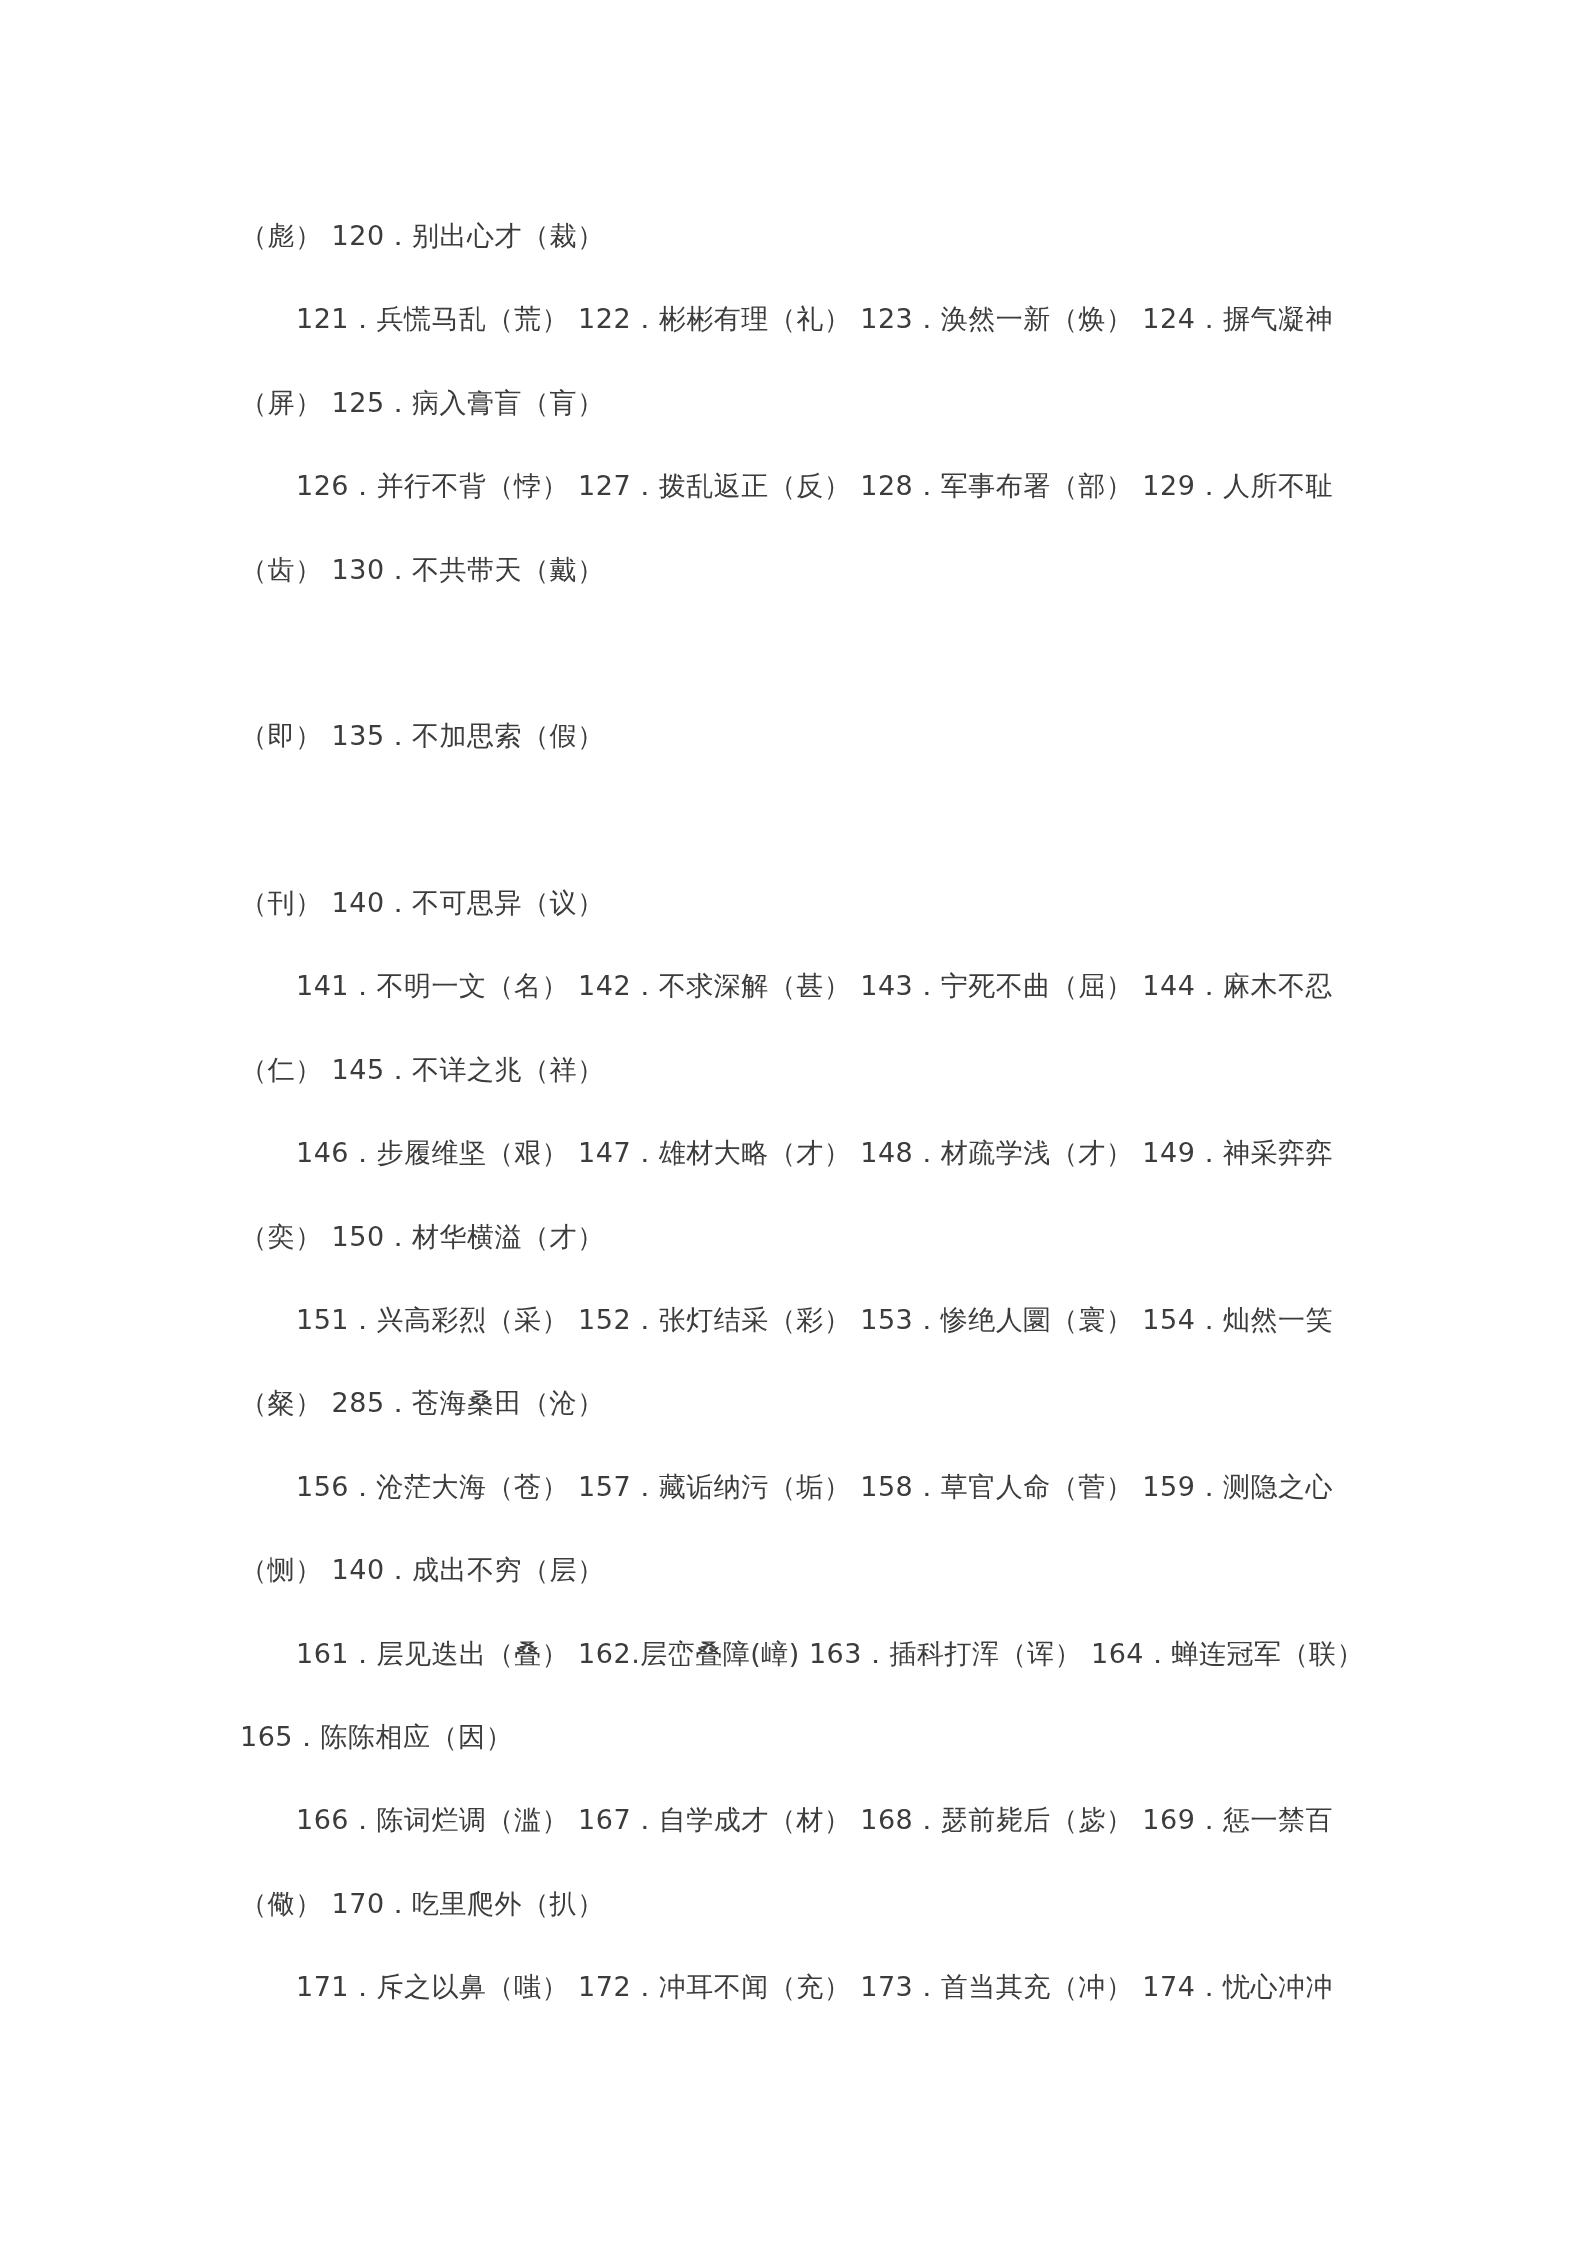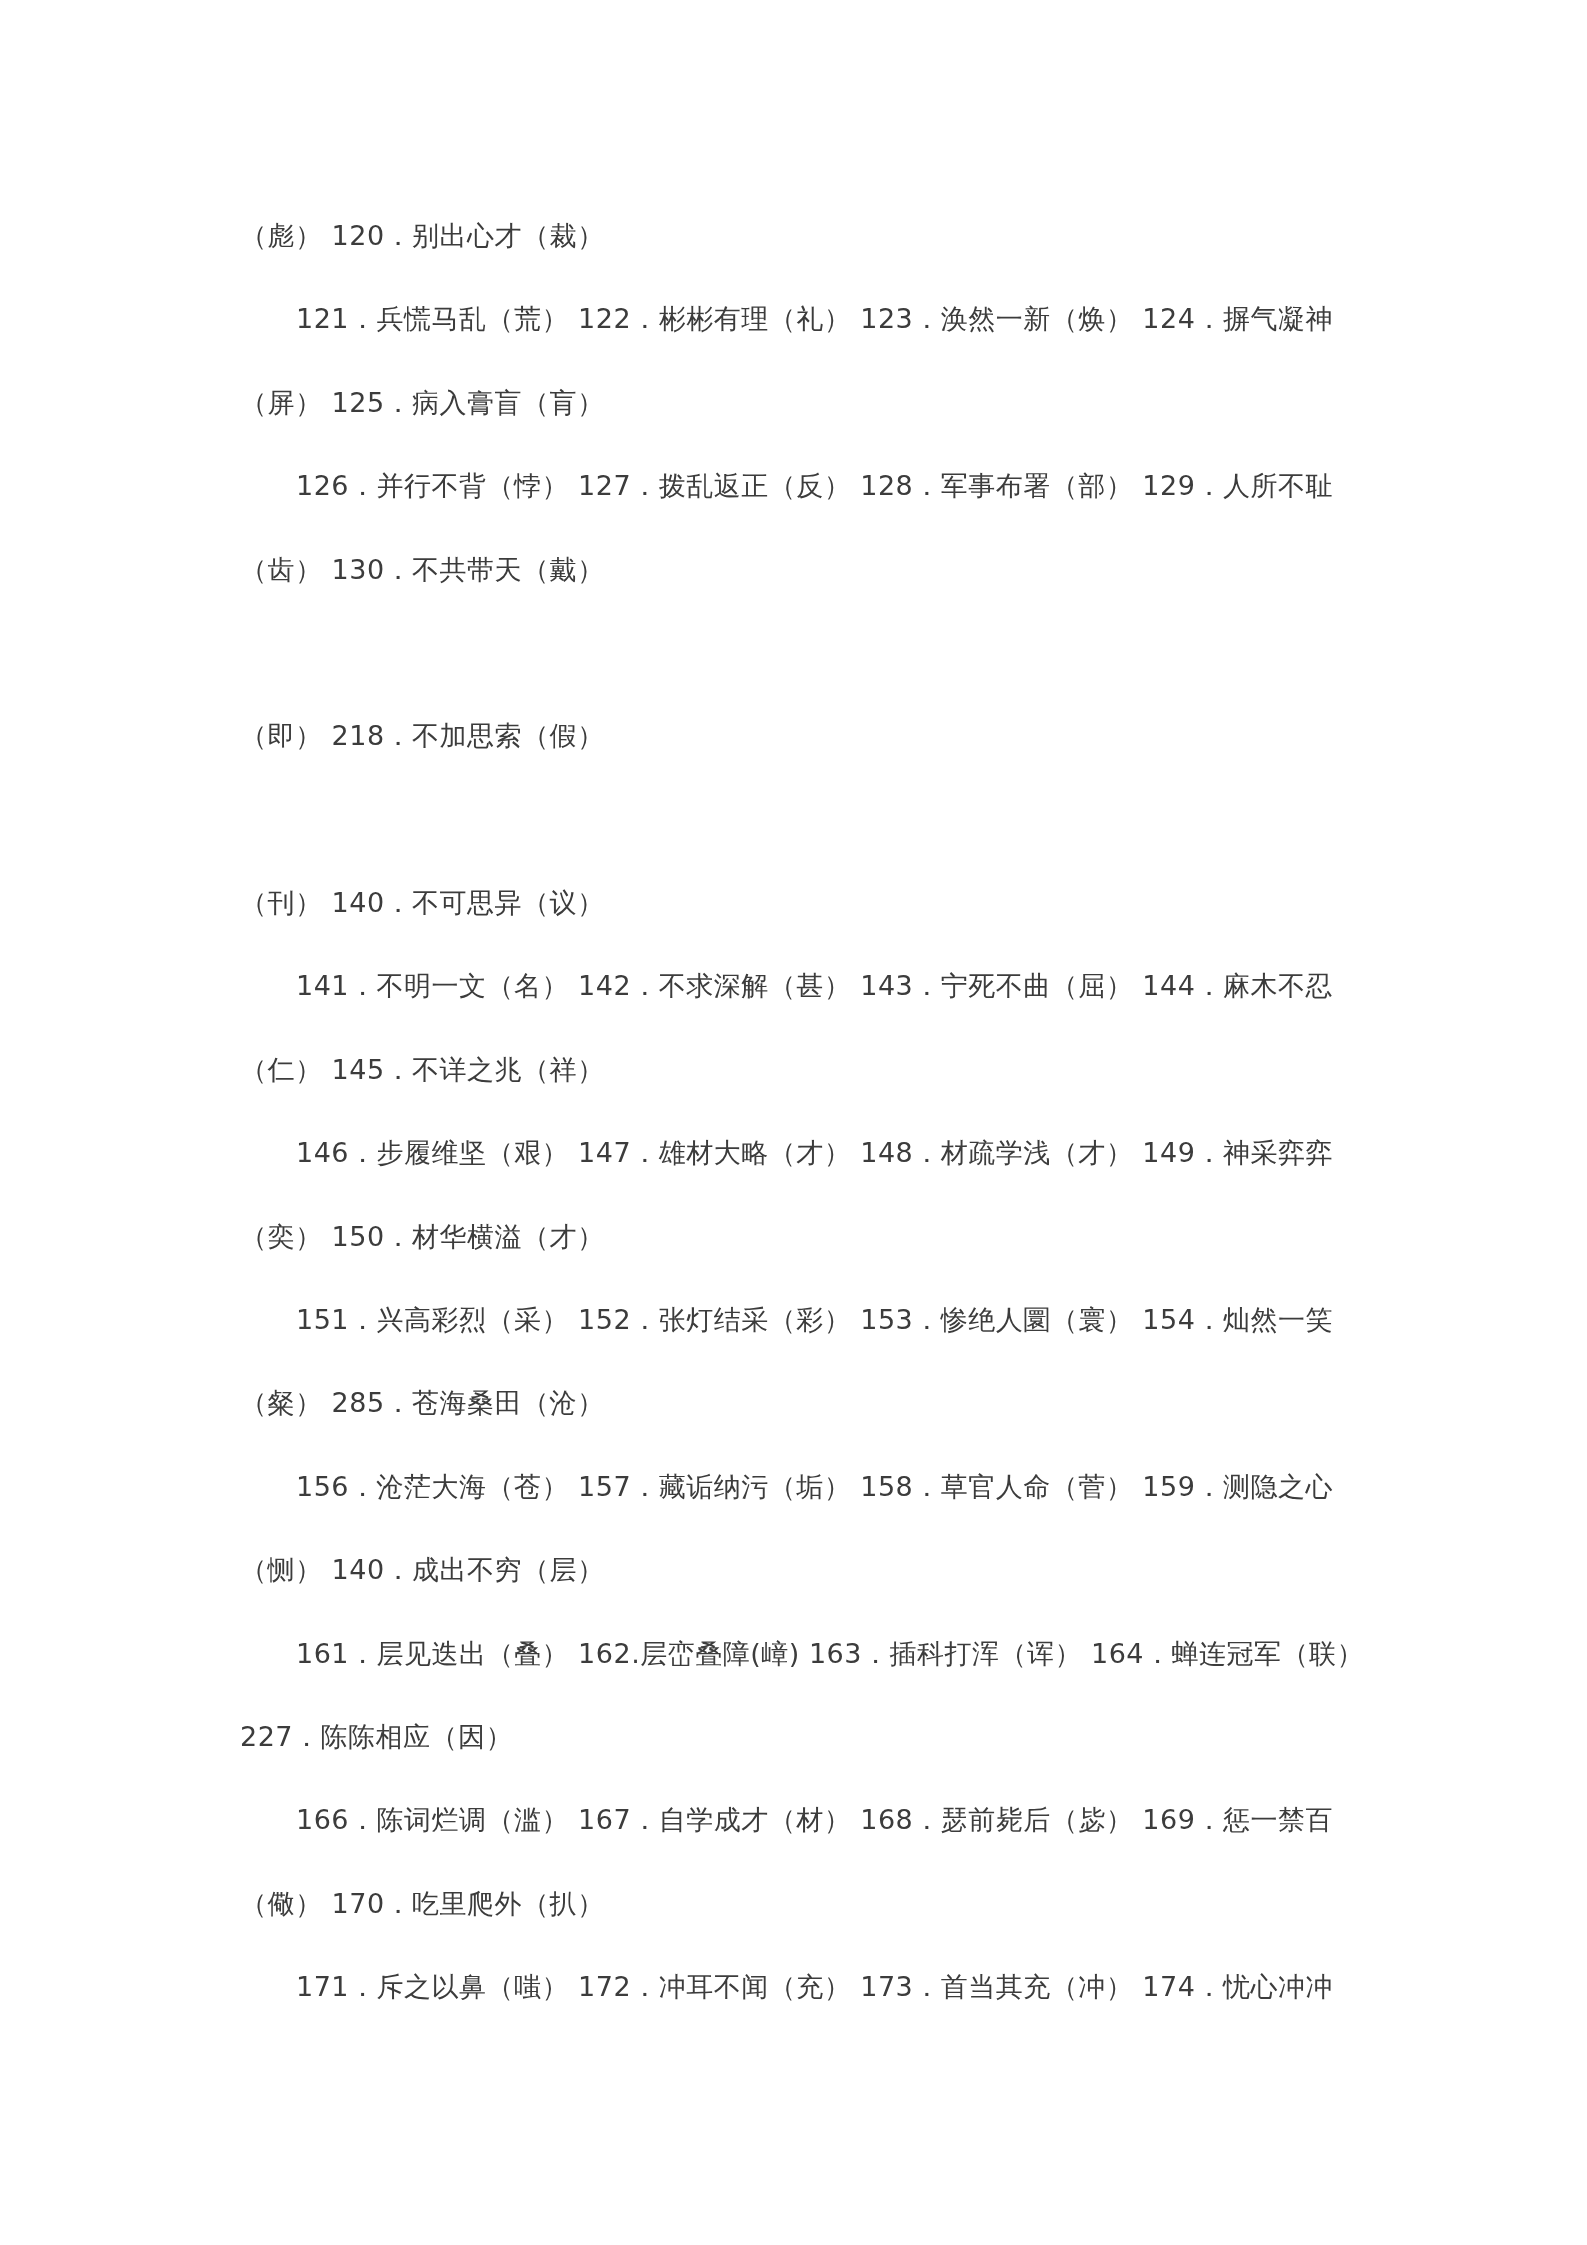--- a/index.html
+++ b/index.html
@@ -38,28 +38,28 @@
   </style>
 </head>
 <body>
 
 <div class="page">
   <div class="line" style="top:216px">（彪） 120．别出心才（裁）</div>
   <div class="line indent" style="top:299px">121．兵慌马乱（荒） 122．彬彬有理（礼） 123．涣然一新（焕） 124．摒气凝神</div>
   <div class="line" style="top:383px">（屏） 125．病入膏盲（肓）</div>
   <div class="line indent" style="top:466px">126．并行不背（悖） 127．拨乱返正（反） 128．军事布署（部） 129．人所不耻</div>
   <div class="line" style="top:550px">（齿） 130．不共带天（戴）</div>
-  <div class="line" style="top:716px">（即） 218．不加思索（假）</div>
+  <div class="line" style="top:716px">（即） 135．不加思索（假）</div>
   <div class="line" style="top:883px">（刊） 140．不可思异（议）</div>
   <div class="line indent" style="top:966px">141．不明一文（名） 142．不求深解（甚） 143．宁死不曲（屈） 144．麻木不忍</div>
   <div class="line" style="top:1050px">（仁） 145．不详之兆（祥）</div>
   <div class="line indent" style="top:1133px">146．步履维坚（艰） 147．雄材大略（才） 148．材疏学浅（才） 149．神采弈弈</div>
   <div class="line" style="top:1217px">（奕） 150．材华横溢（才）</div>
   <div class="line indent" style="top:1300px">151．兴高彩烈（采） 152．张灯结采（彩） 153．惨绝人圜（寰） 154．灿然一笑</div>
   <div class="line" style="top:1383px">（粲） 285．苍海桑田（沧）</div>
   <div class="line indent" style="top:1467px">156．沧茫大海（苍） 157．藏诟纳污（垢） 158．草官人命（菅） 159．测隐之心</div>
   <div class="line" style="top:1550px">（恻） 140．成出不穷（层）</div>
   <div class="line indent" style="top:1634px">161．层见迭出（叠） 162.层峦叠障(嶂) 163．插科打浑（诨） 164．蝉连冠军（联）</div>
-  <div class="line" style="top:1717px">227．陈陈相应（因）</div>
+  <div class="line" style="top:1717px">165．陈陈相应（因）</div>
   <div class="line indent" style="top:1800px">166．陈词烂调（滥） 167．自学成才（材） 168．瑟前毙后（毖） 169．惩一禁百</div>
   <div class="line" style="top:1884px">（儆） 170．吃里爬外（扒）</div>
   <div class="line indent" style="top:1967px">171．斥之以鼻（嗤） 172．冲耳不闻（充） 173．首当其充（冲） 174．忧心冲冲</div>
 </div>
 
 </body></html>

